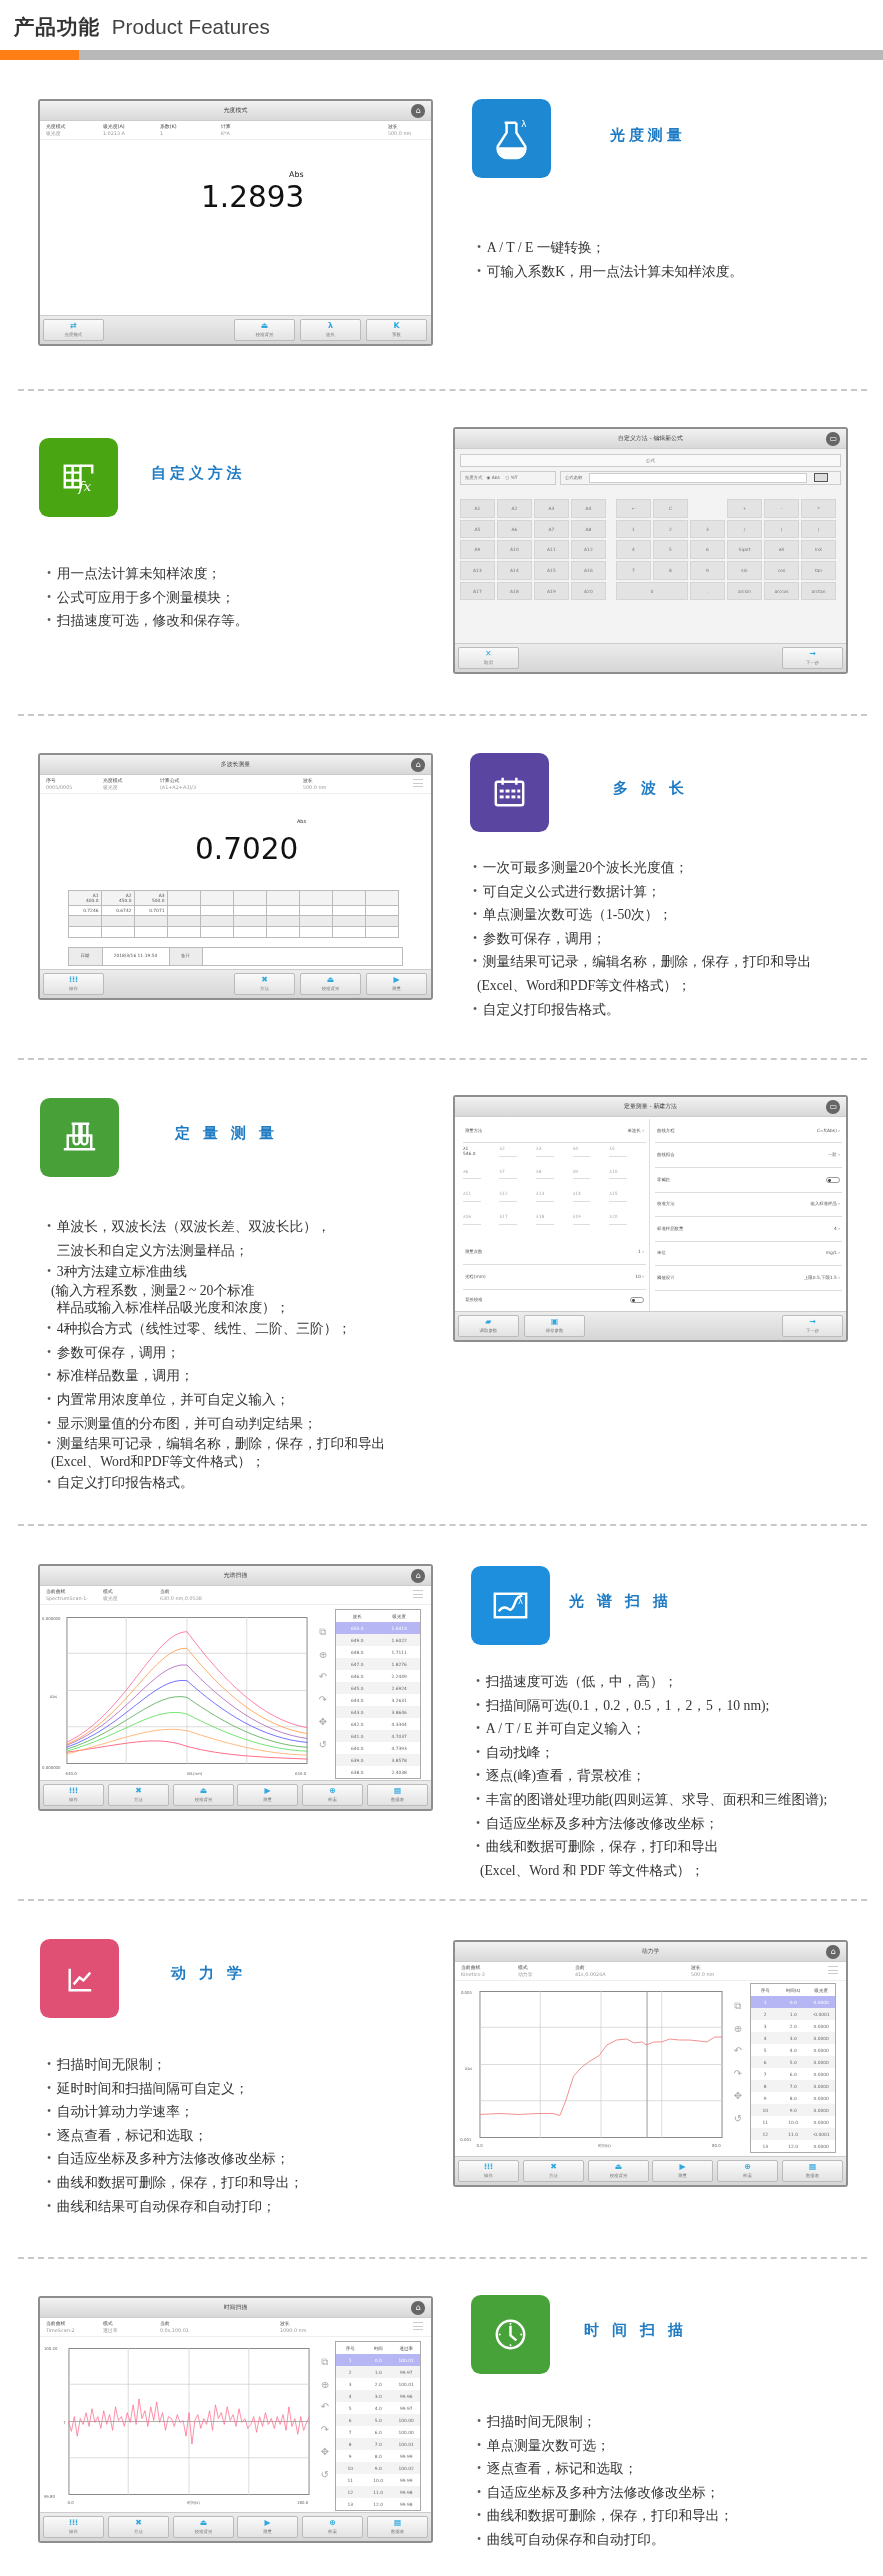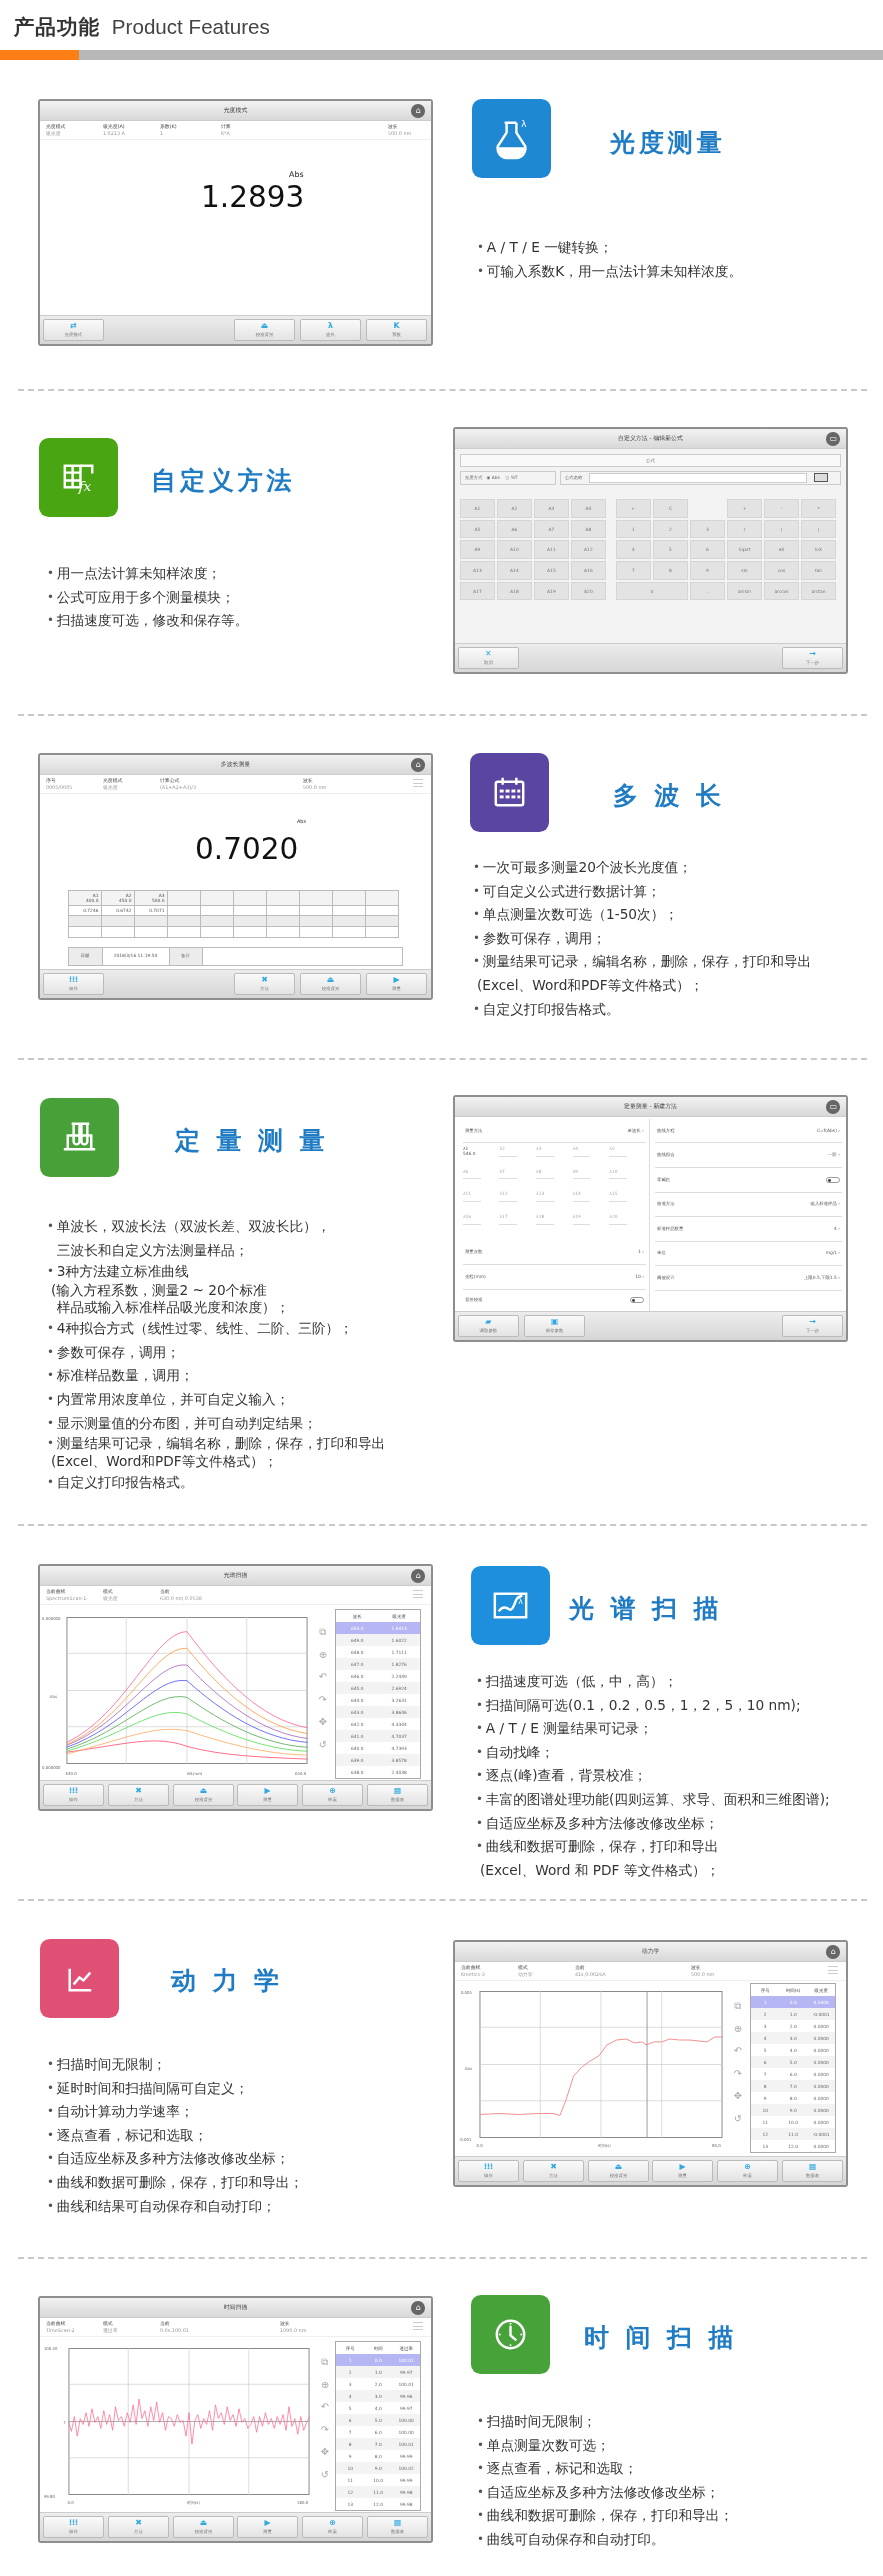--- a/index.html
+++ b/index.html
@@ -10,23 +10,23 @@
   .page-title { position: absolute; left: 13.7px; top: 12.8px; font-size: 20.6px; font-weight: bold; color: #333; letter-spacing: 1px; }
   .page-title .en { font-weight: normal; margin-left: 11.8px; font-family: "Liberation Sans", sans-serif; font-size: 20.6px; color: #444; letter-spacing: 0; }
   .bar-orange { position: absolute; left: 0; top: 50px; width: 79px; height: 9.8px; background: #fd7e14; }
   .bar-grey { position: absolute; left: 79px; top: 50px; width: 805px; height: 9.8px; background: #b8b8b8; }
 
   .divider { position: absolute; left: 17.7px; width: 849px; height: 0; border-top: 2px dashed #c8c8c8; }
 
   
   .tile { position: absolute; width: 79px; height: 79px; border-radius: 9.8px; display: flex; align-items: center; justify-content: center; }
   .tile svg { width: 47px; height: 47px; }
-  .ftitle { position: absolute; font-size: 25px; font-weight: bold; color: #1f7cc4; letter-spacing: 3.9px; }
+  .ftitle { position: absolute; font-size: 15px; font-weight: bold; color: #1f7cc4; letter-spacing: 3.9px; }
   .bullets { position: absolute; font-size: 13.7px; line-height: 23.6px; color: #333; list-style: none; }
-  .bullets li { position: relative; padding-left: 9.8px; white-space: pre-line; }
+  .bullets li { position: relative; padding-left: 9.8px; white-space: pre-line; font-family: Liberation Serif, serif; }
   .bullets li::before { content: "•"; position: absolute; left: 0; top: 0; color: #555; font-size: 11.8px; }
   .bullets li.cont::before { content: ""; }
 
   
   .screen { position: absolute; width: 395px; height: 247px; border: 2px solid #8e8e8e; border-radius: 2.9px; background: #fff; overflow: hidden; font-size: 4.9px; color: #666; }
   .scr-title { height: 19.6px; background: linear-gradient(#f2f2f2, #d8d8d8); border-bottom: 1px solid #ccc; text-align: center; line-height: 19.6px; font-size: 5.9px; color: #444; position: relative; }
   .home-btn { position: absolute; right: 5.9px; top: 2.9px; width: 13.7px; height: 13.7px; border-radius: 50%; background: #666; color: #fff; font-size: 7.9px; line-height: 13.7px; text-align: center; }
   .info-row { display: flex; padding: 2.9px 5.9px; height: 19.6px; border-bottom: 1px solid #eee; position: relative; }
   .info-col { font-size: 4.9px; color: #444; line-height: 6.9px; }
   .info-col .v { color: #999; }
@@ -624,21 +624,21 @@
     <svg viewBox="0 0 48 48">
         <rect x="8" y="12" width="32" height="24" fill="none" stroke="#fff" stroke-width="2.5"></rect>
         <path d="M12 30c4-6 8-4 11-2s5-6 7-10 4-3 6-4" fill="none" stroke="#fff" stroke-width="2.5"></path>
         <text x="32" y="22" fill="#fff" font-size="8" font-family="DejaVu Sans, sans-serif">λ</text>
       </svg>
   </div>
   <div class="ftitle" style="left:569px;top:1592px;">光 谱 扫 描</div>
   <ul class="bullets" style="left:476px;top:1670px;">
     <li>扫描速度可选（低，中，高）；</li>
     <li>扫描间隔可选(0.1，0.2，0.5，1，2，5，10 nm);</li>
-    <li>A / T / E 测量结果可记录；</li>
+    <li>A / T / E 并可自定义输入；</li>
     <li>自动找峰；</li>
     <li>逐点(峰)查看，背景校准；</li>
     <li>丰富的图谱处理功能(四则运算、求导、面积和三维图谱);</li>
     <li>自适应坐标及多种方法修改修改坐标；</li>
     <li>曲线和数据可删除，保存，打印和导出</li>
     <li class="cont" style="padding-left:3.9px">(Excel、Word 和 PDF 等文件格式）；</li>
   </ul>
 </section>
 
 <div class="divider" style="top:1899px;"></div>

